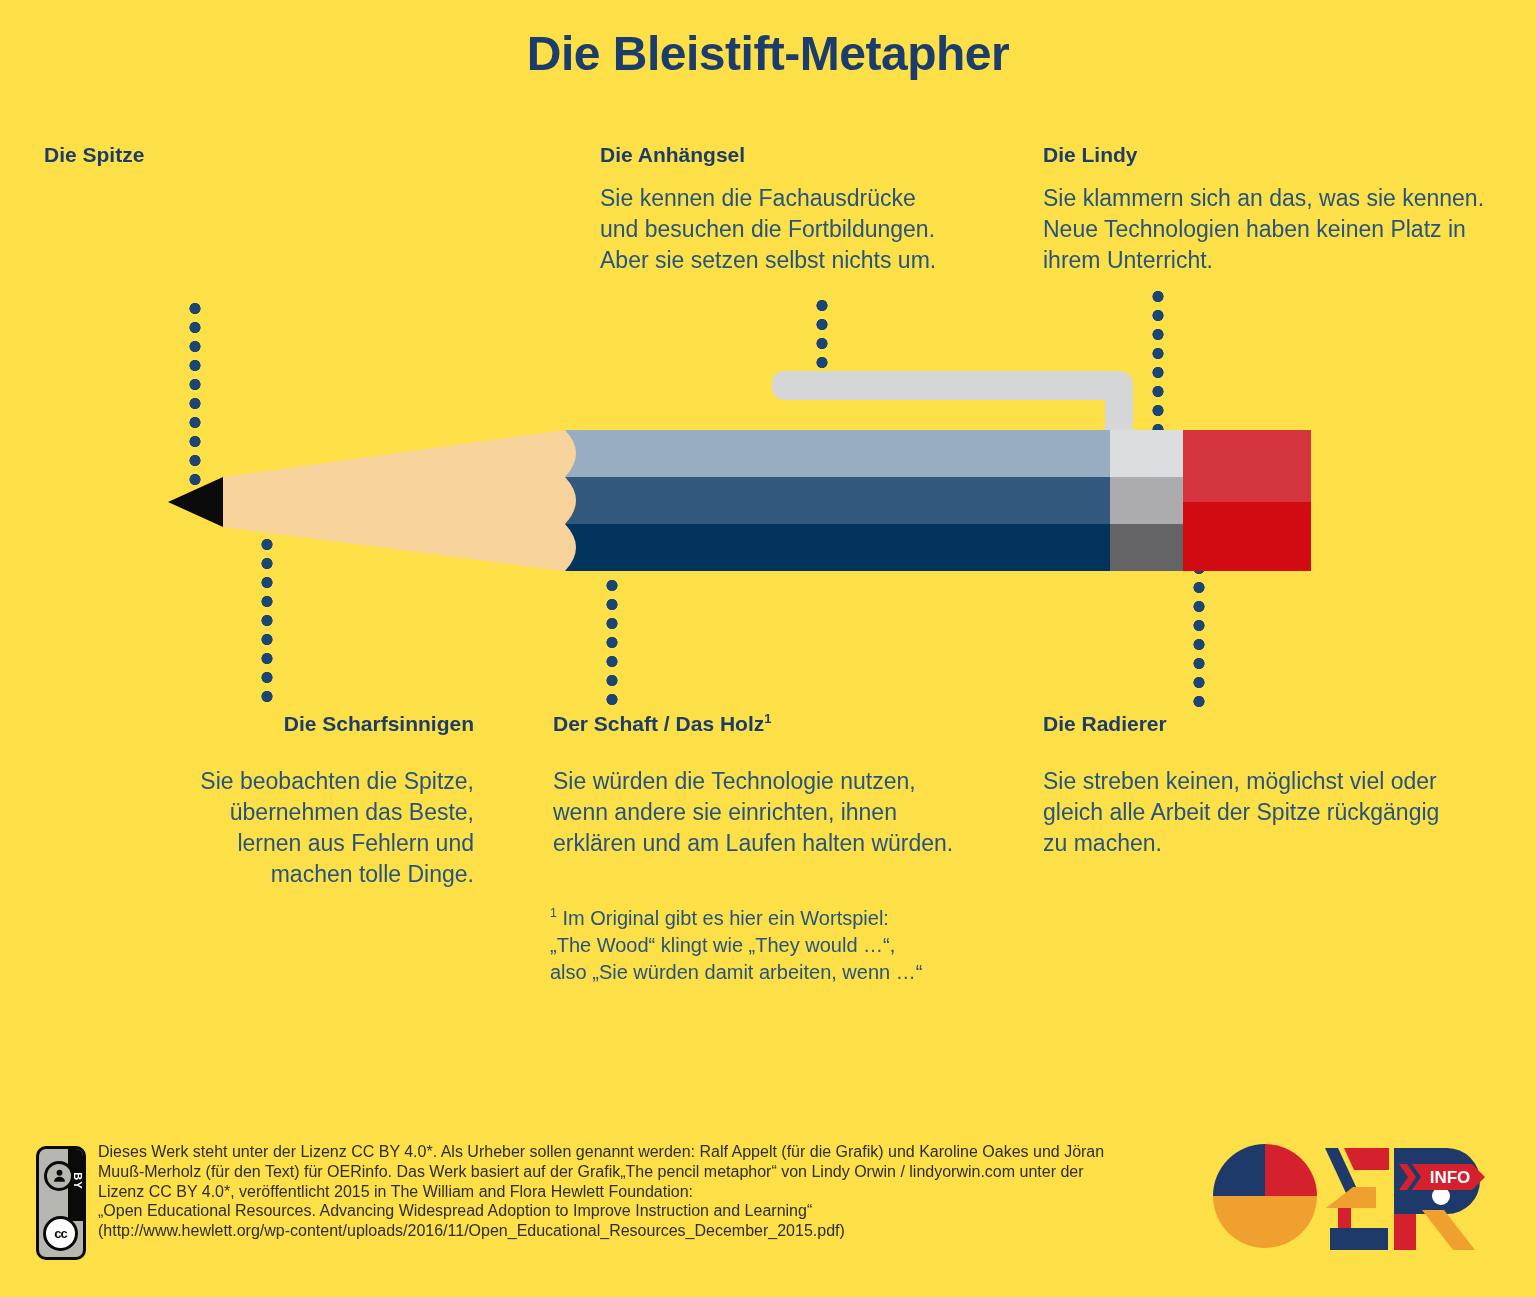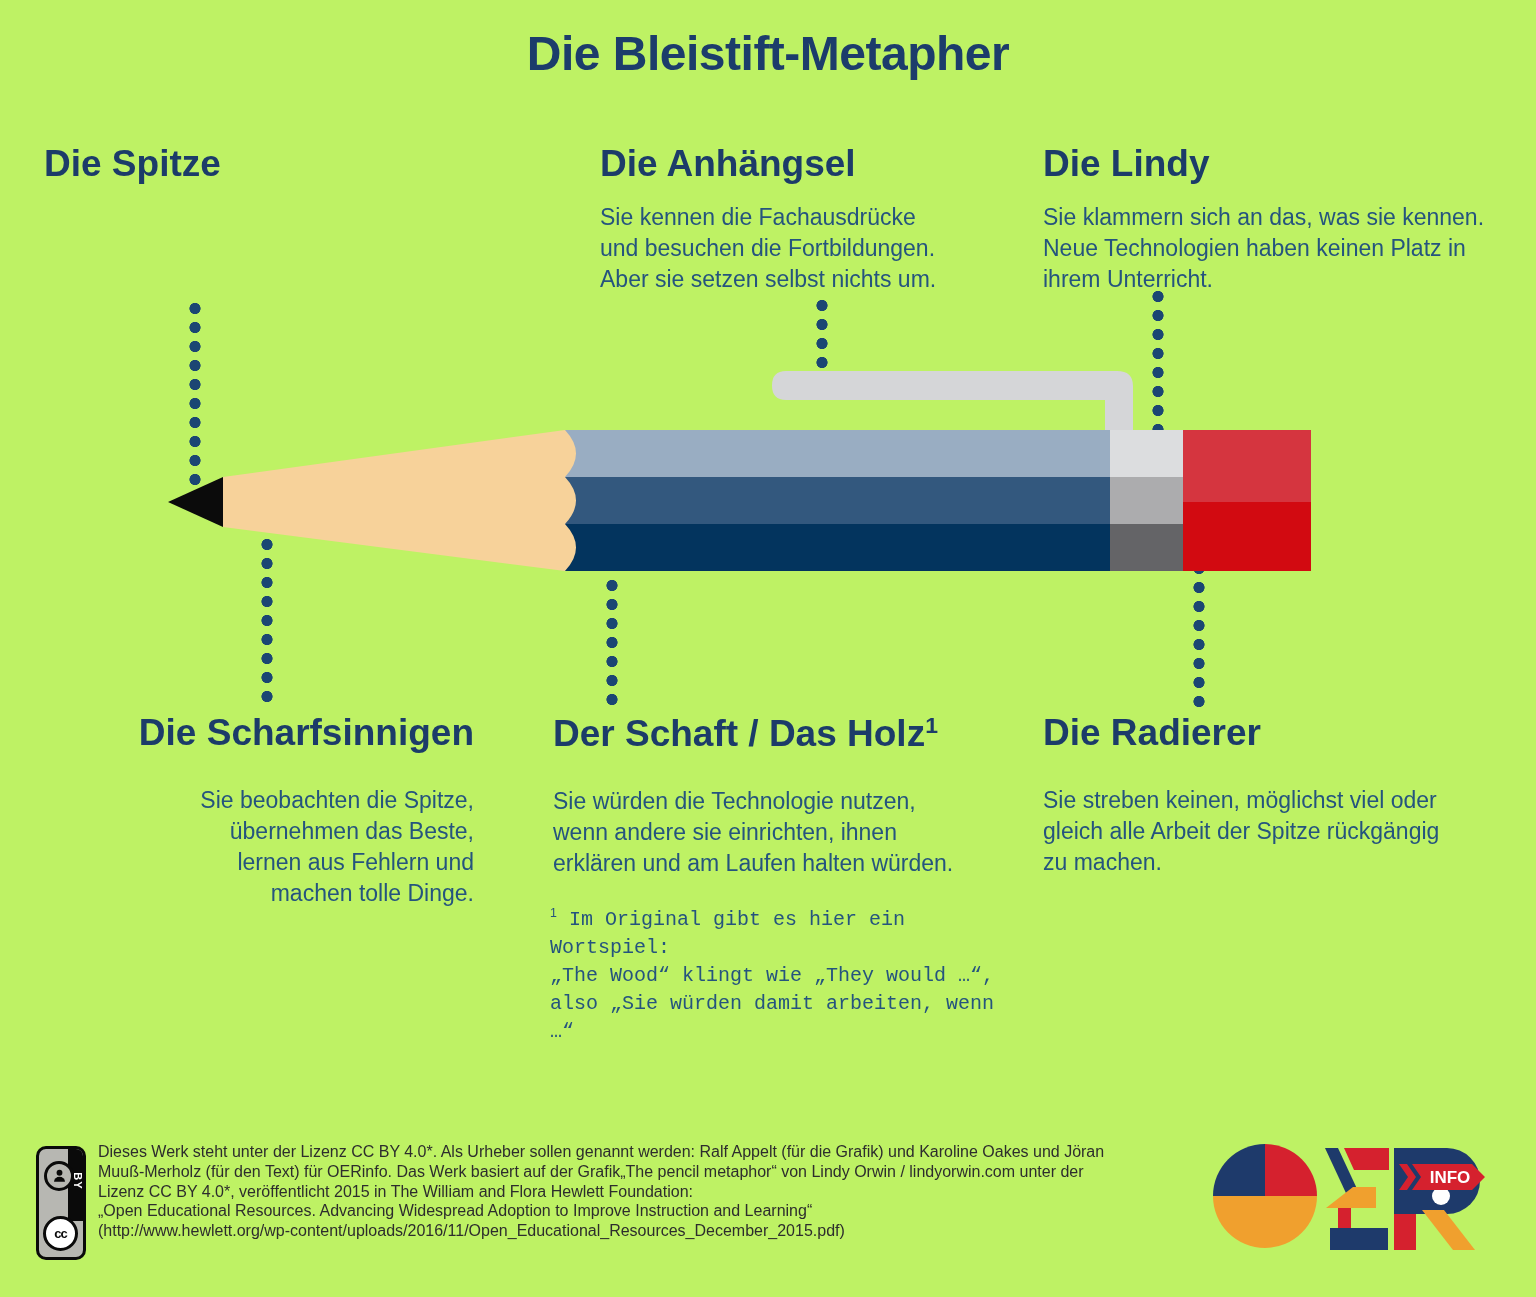--- a/index.html
+++ b/index.html
@@ -1,36 +1,36 @@
 <!DOCTYPE html>
 <html><head>
 <meta charset="utf-8">
 <style>
   html,body{margin:0;padding:0;background:#fff;}
-  .page{position:relative;width:1536px;height:1297px;background:#bef264;overflow:hidden;
+  .page{position:relative;width:1536px;height:1297px;background:#fde047;overflow:hidden;
         font-family:"Liberation Sans",sans-serif;}
 
   .title{position:absolute;left:0;right:0;top:28px;margin:0;text-align:center;
          font-weight:bold;font-size:48px;line-height:1.1;color:#1C3C6B;letter-spacing:-0.5px;}
 
   .sec{position:absolute;}
-  .sec h2{margin:0 0 16px 0;font-weight:bold;font-size:37px;line-height:1.15;color:#1C3C69;}
+  .sec h2{margin:0 0 16px 0;font-weight:bold;font-size:21px;line-height:1.15;color:#1C3C69;}
   .sec .body{margin:0;font-size:23px;line-height:31px;color:#25547E;white-space:pre-line;}
   .sec.bottom h2{margin-bottom:30px;}
 
   .pos-spitze{left:44px;top:143px;width:520px;}
   .pos-anhaengsel{left:600px;top:143px;width:420px;}
   .pos-muffen{left:1043px;top:143px;width:480px;}
   .pos-scharfsinnigen{left:44px;top:712px;width:430px;text-align:right;}
   .pos-schaft{left:553px;top:712px;width:480px;}
   .pos-radierer{left:1043px;top:712px;width:480px;}
 
   .footnote{position:absolute;left:550px;top:900px;width:480px;
             font-size:20px;line-height:27px;color:#25547E;}
-  .footnote .fn-text{white-space:pre-line;font-family:Liberation Mono, monospace;}
+  .footnote .fn-text{white-space:pre-line;}
   .footnote sup,.sec sup{font-size:0.62em;}
 
   .dots{position:absolute;width:12px;
         background-image:radial-gradient(circle,#1B4673 5.3px,rgba(27,70,115,0) 5.9px);
         background-size:12px 19px;background-repeat:repeat-y;background-position:center top;}
   .dots-spitze{left:189px;top:299px;height:207px;}
   .dots-anhaengsel{left:816px;top:296px;height:92px;}
   .dots-muffen{left:1152px;top:287px;height:144px;}
   .dots-scharfsinnigen{left:261px;top:516px;height:190px;}
   .dots-schaft{left:606px;top:576px;height:130px;}

